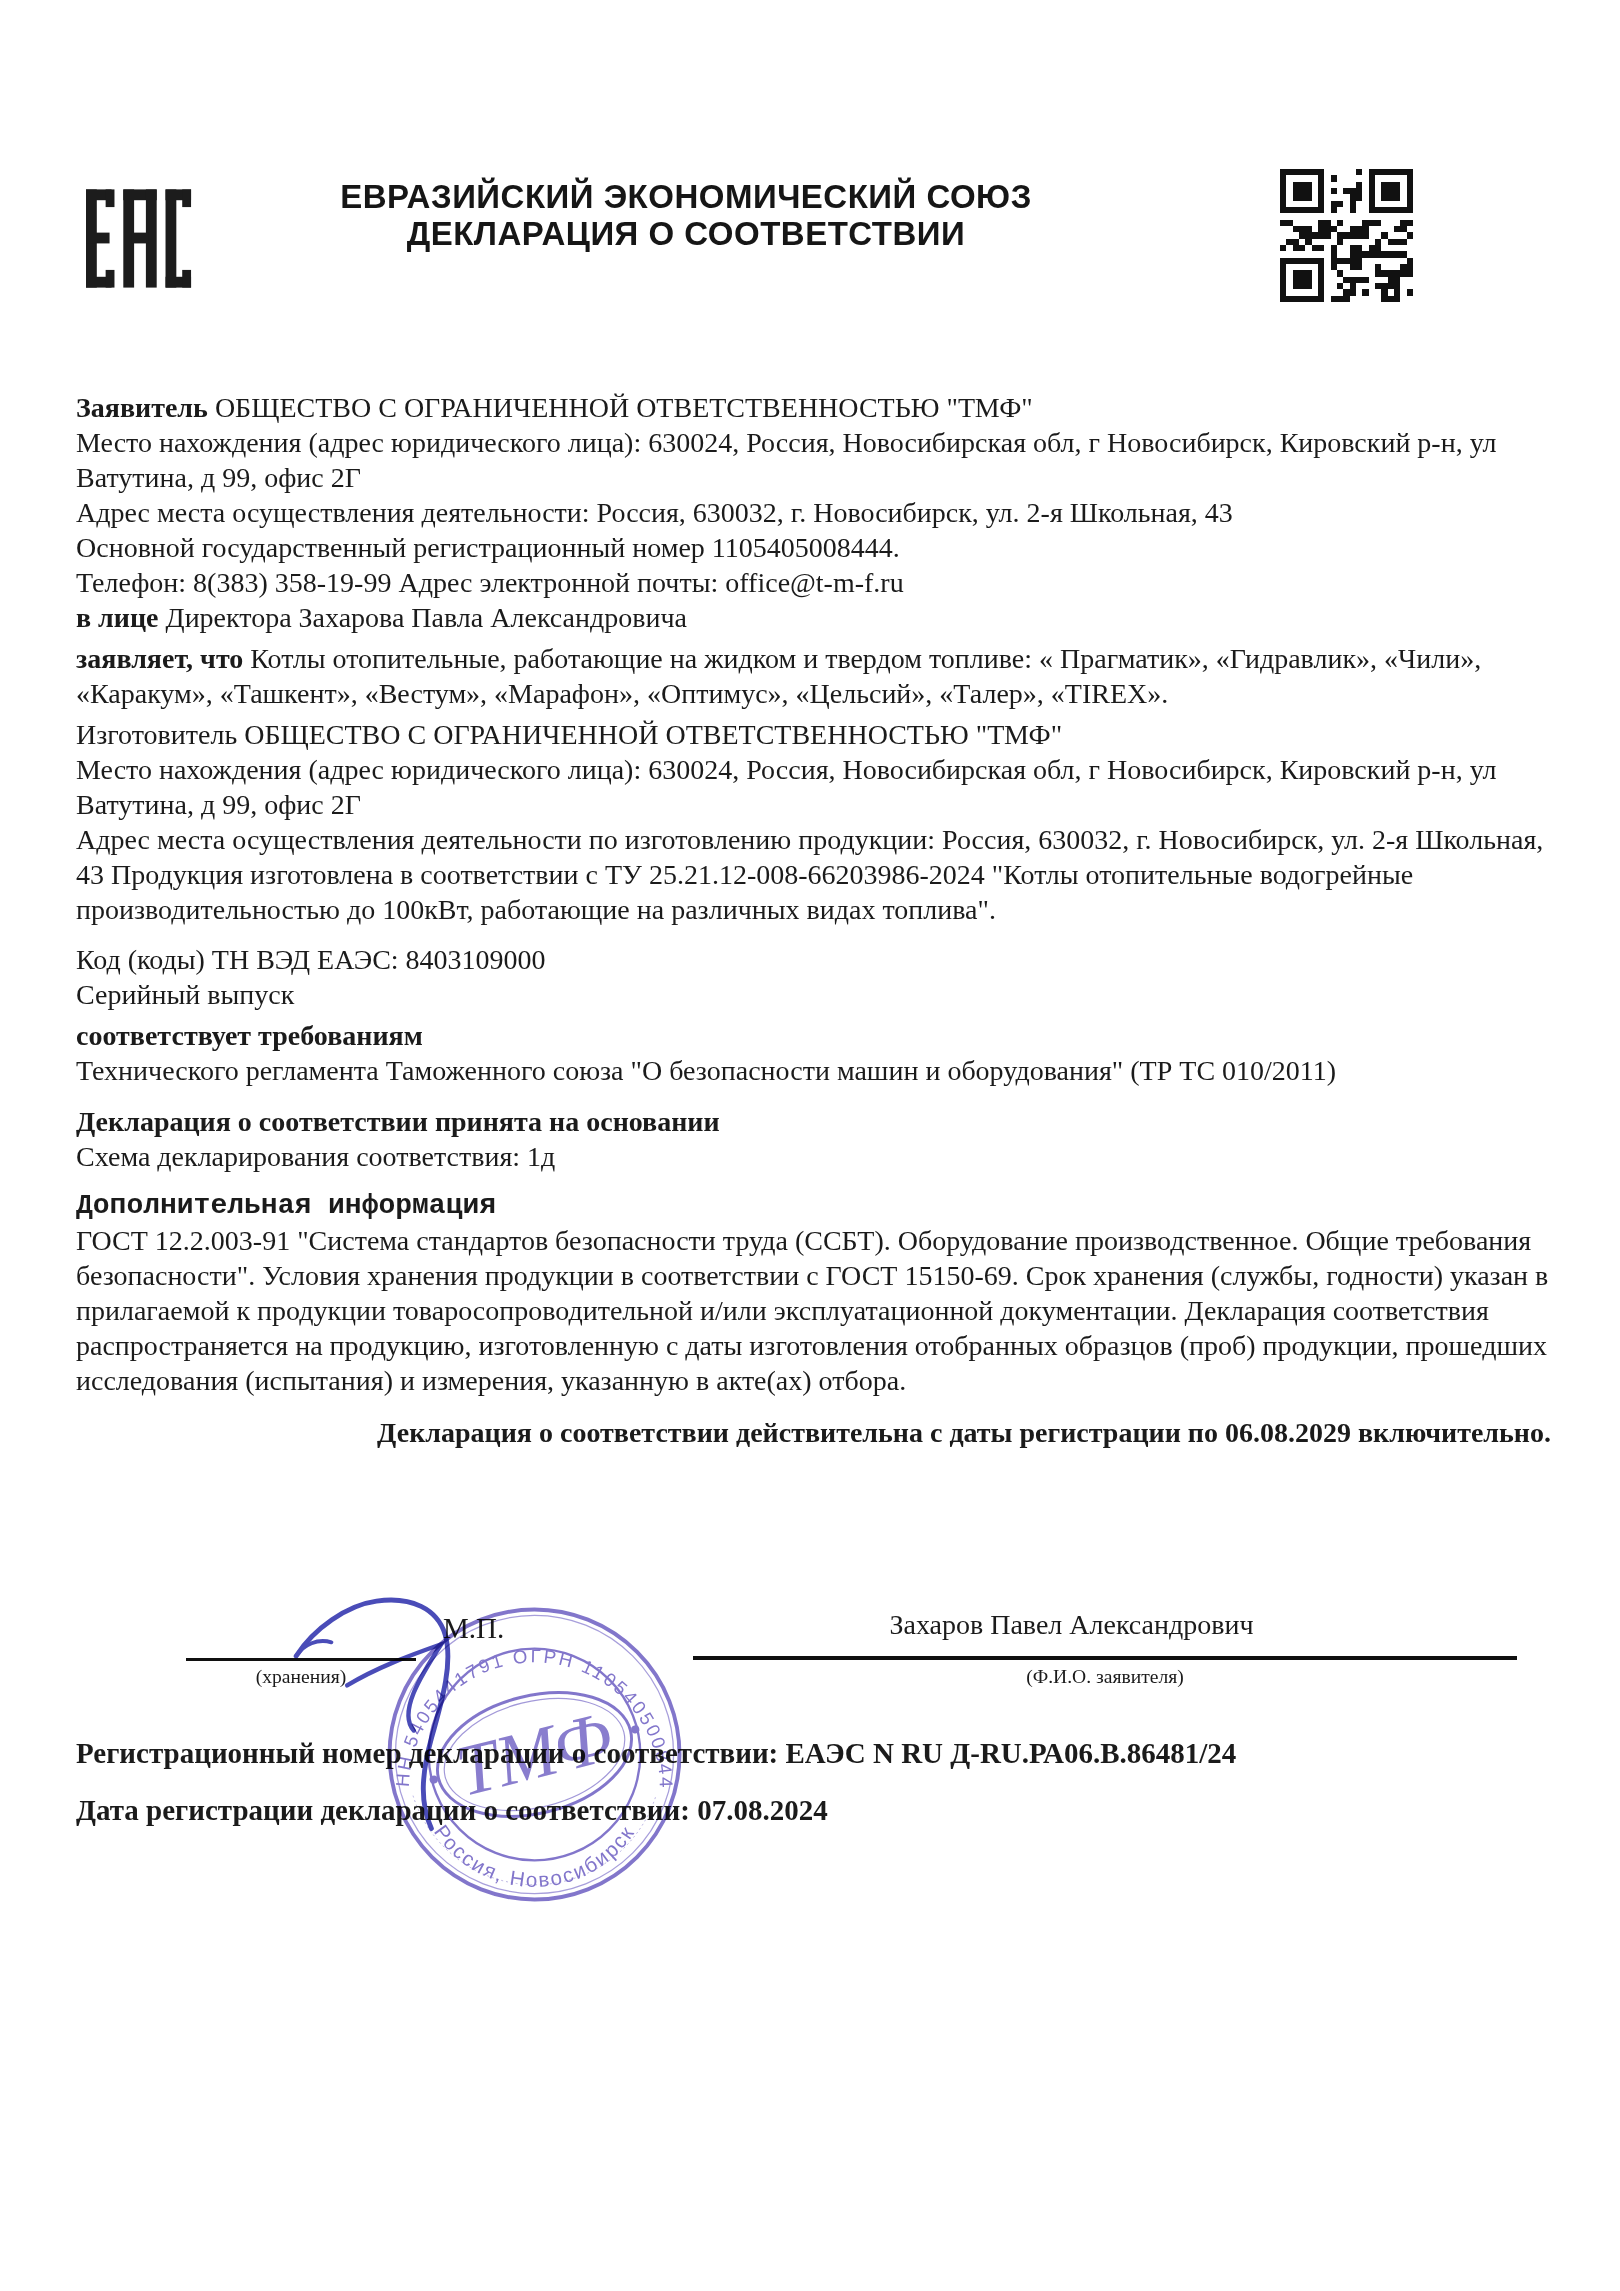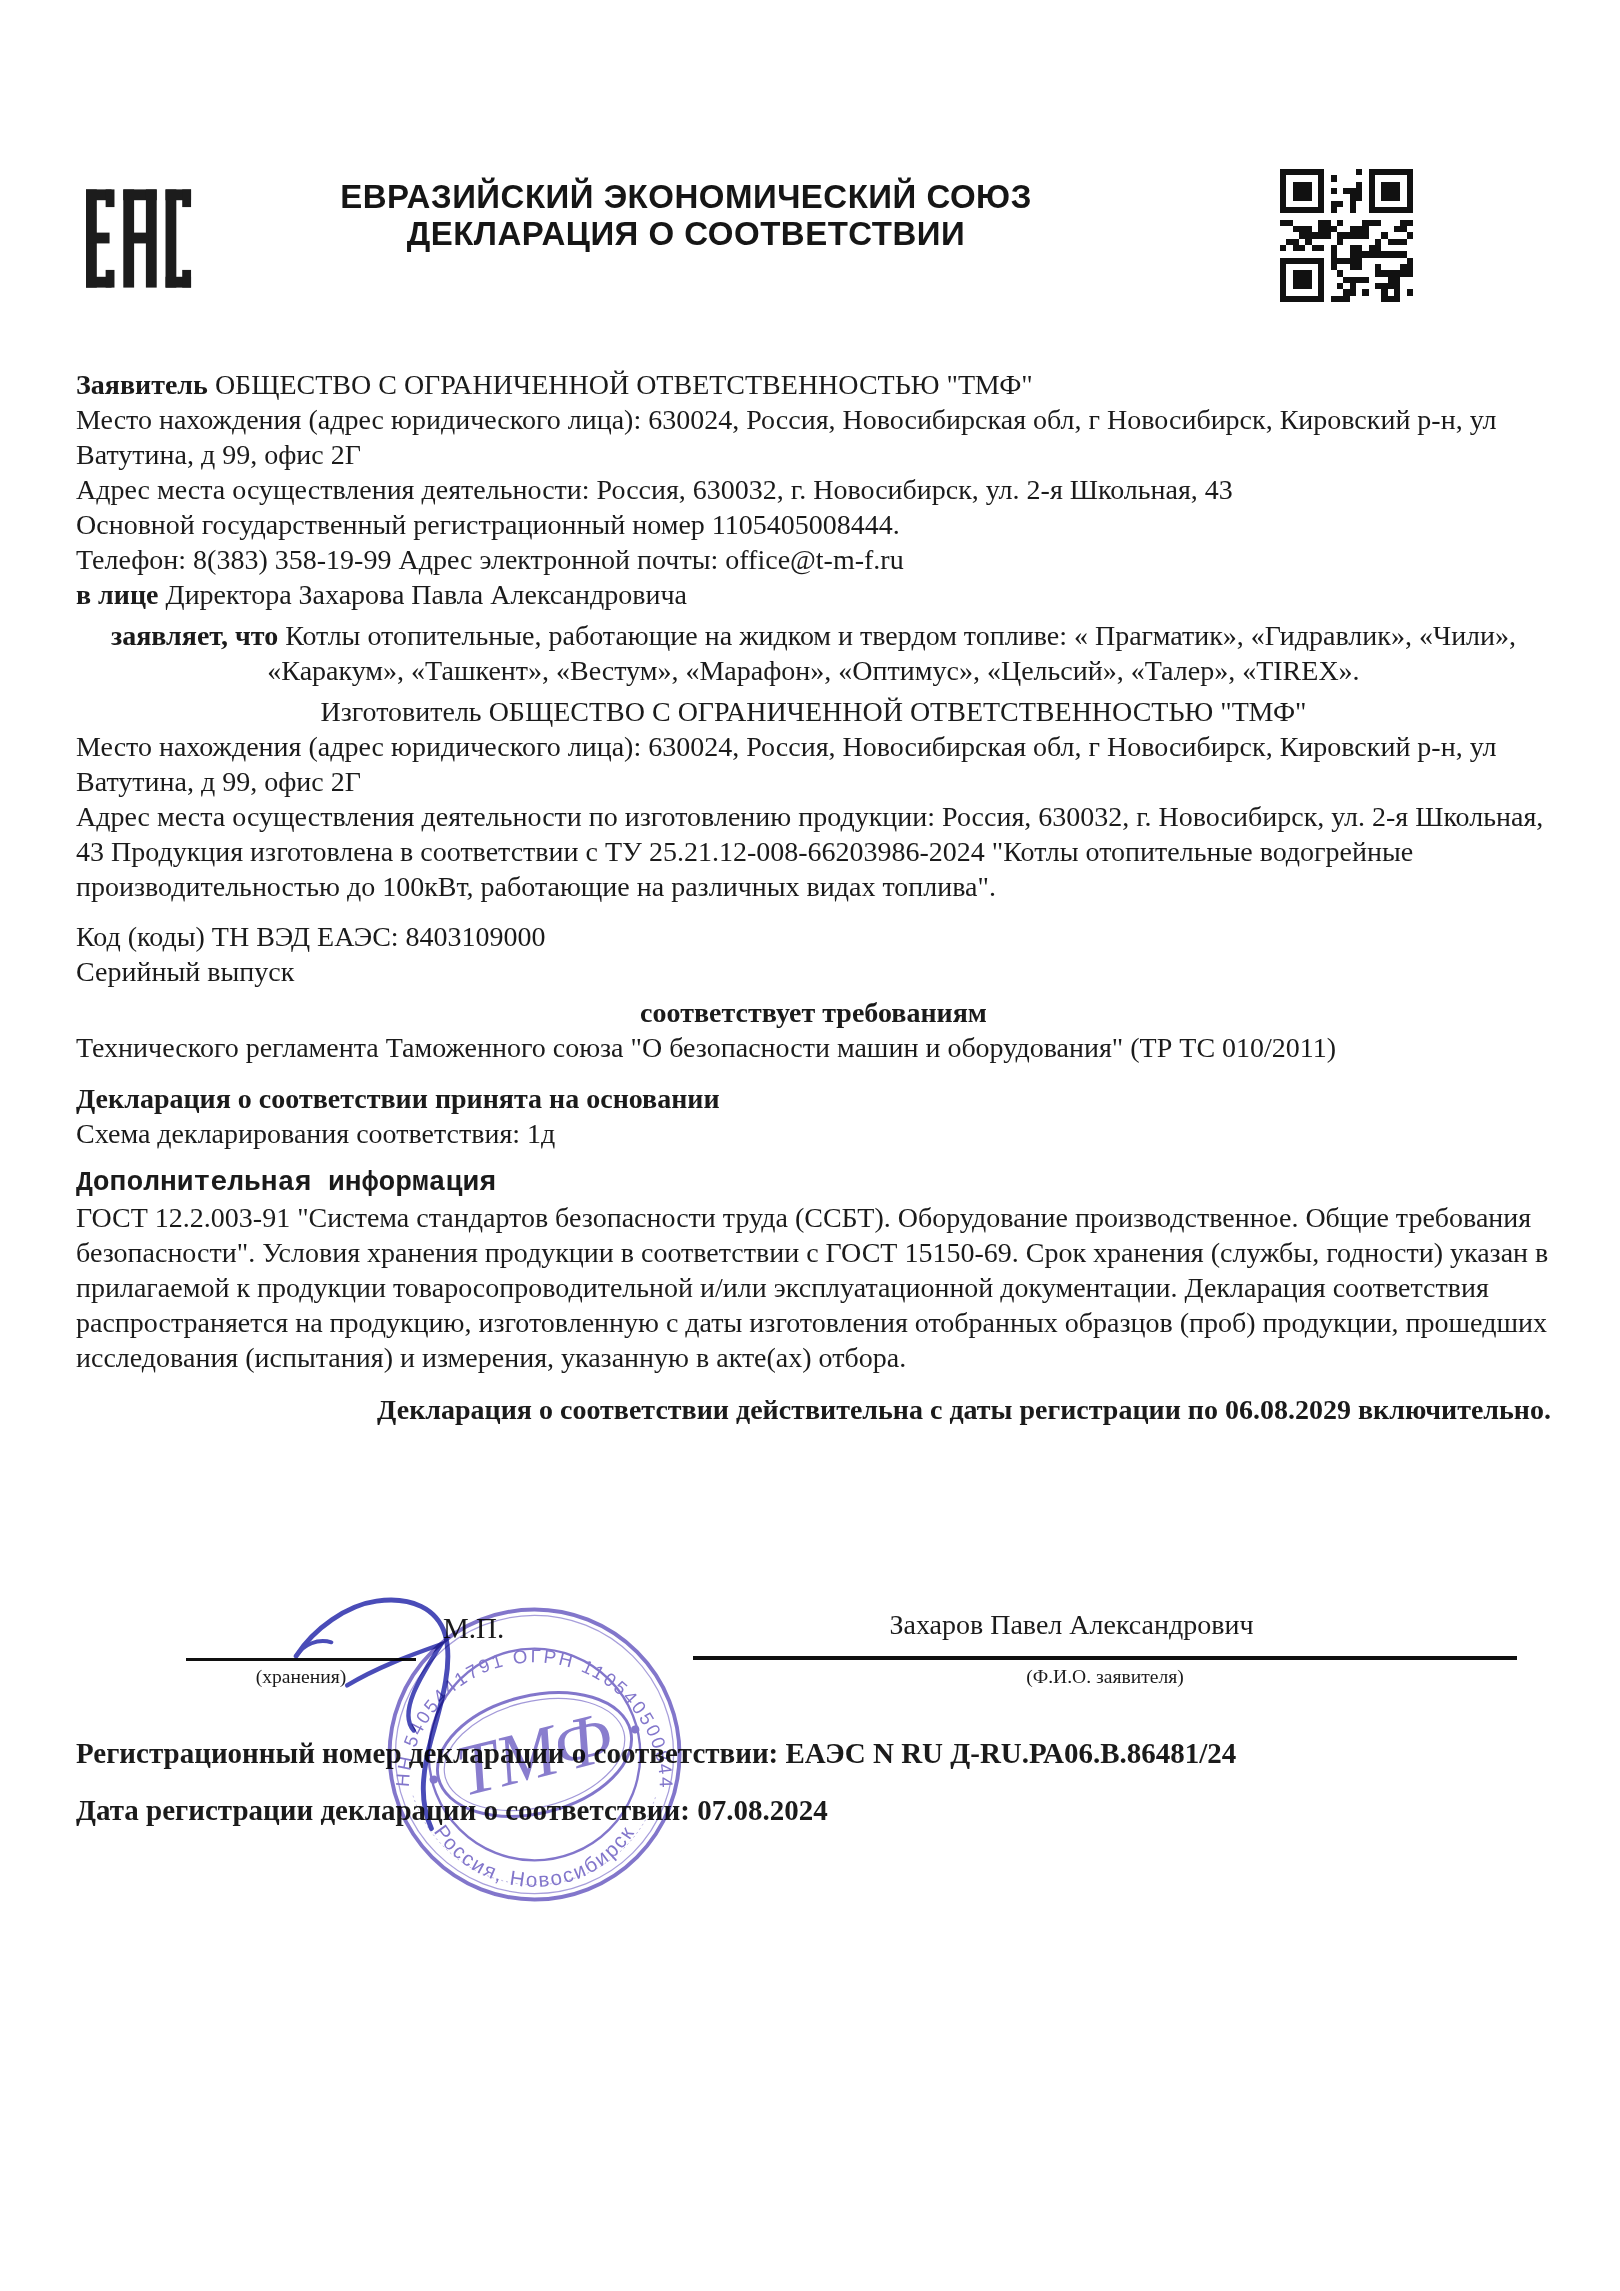--- a/index.html
+++ b/index.html
@@ -16,26 +16,26 @@
   .doc-title{
     position:absolute;left:235px;top:178px;width:902px;
     text-align:center;
     font-family:"Liberation Sans","DejaVu Sans",sans-serif;
     font-weight:bold;font-size:33px;line-height:37px;
     color:#161616;letter-spacing:0.5px;
   }
   .qr{position:absolute;left:1280px;top:169px;width:133px;height:133px;}
   
   .body-flow{
-    position:absolute;left:76px;top:367px;width:1475px;
+    position:absolute;left:76px;top:390px;width:1475px;
     font-size:28px;line-height:35px;
   }
   .body-flow p{margin:0;}
   .body-flow .bold,.body-flow b{font-weight:bold;}
-  .gap-s{margin-top:5.9px!important;text-align:center;}
+  .gap-s{margin-top:5.9px!important;}
   .gap-m{margin-top:13.7px!important;font-family:Liberation Mono, monospace;}
   .gap-l{margin-top:15.7px!important;}
   .gap-xl{margin-top:17.6px!important;text-align:right;}
   
   .mp-mark{position:absolute;left:443px;top:1612px;font-size:29px;}
   .signer-name{position:absolute;left:753px;top:1609px;width:637px;text-align:center;font-size:28px;}
   .sig-line-left{position:absolute;left:186px;top:1658px;width:230px;height:2.9px;background:#101010;}
   .sig-caption-left{position:absolute;left:186px;top:1666px;width:230px;text-align:center;font-size:19.6px;}
   .sig-line-right{position:absolute;left:693px;top:1656px;width:824px;height:3.9px;background:#101010;}
   .sig-caption-right{position:absolute;left:693px;top:1666px;width:824px;text-align:center;font-size:19.6px;}

